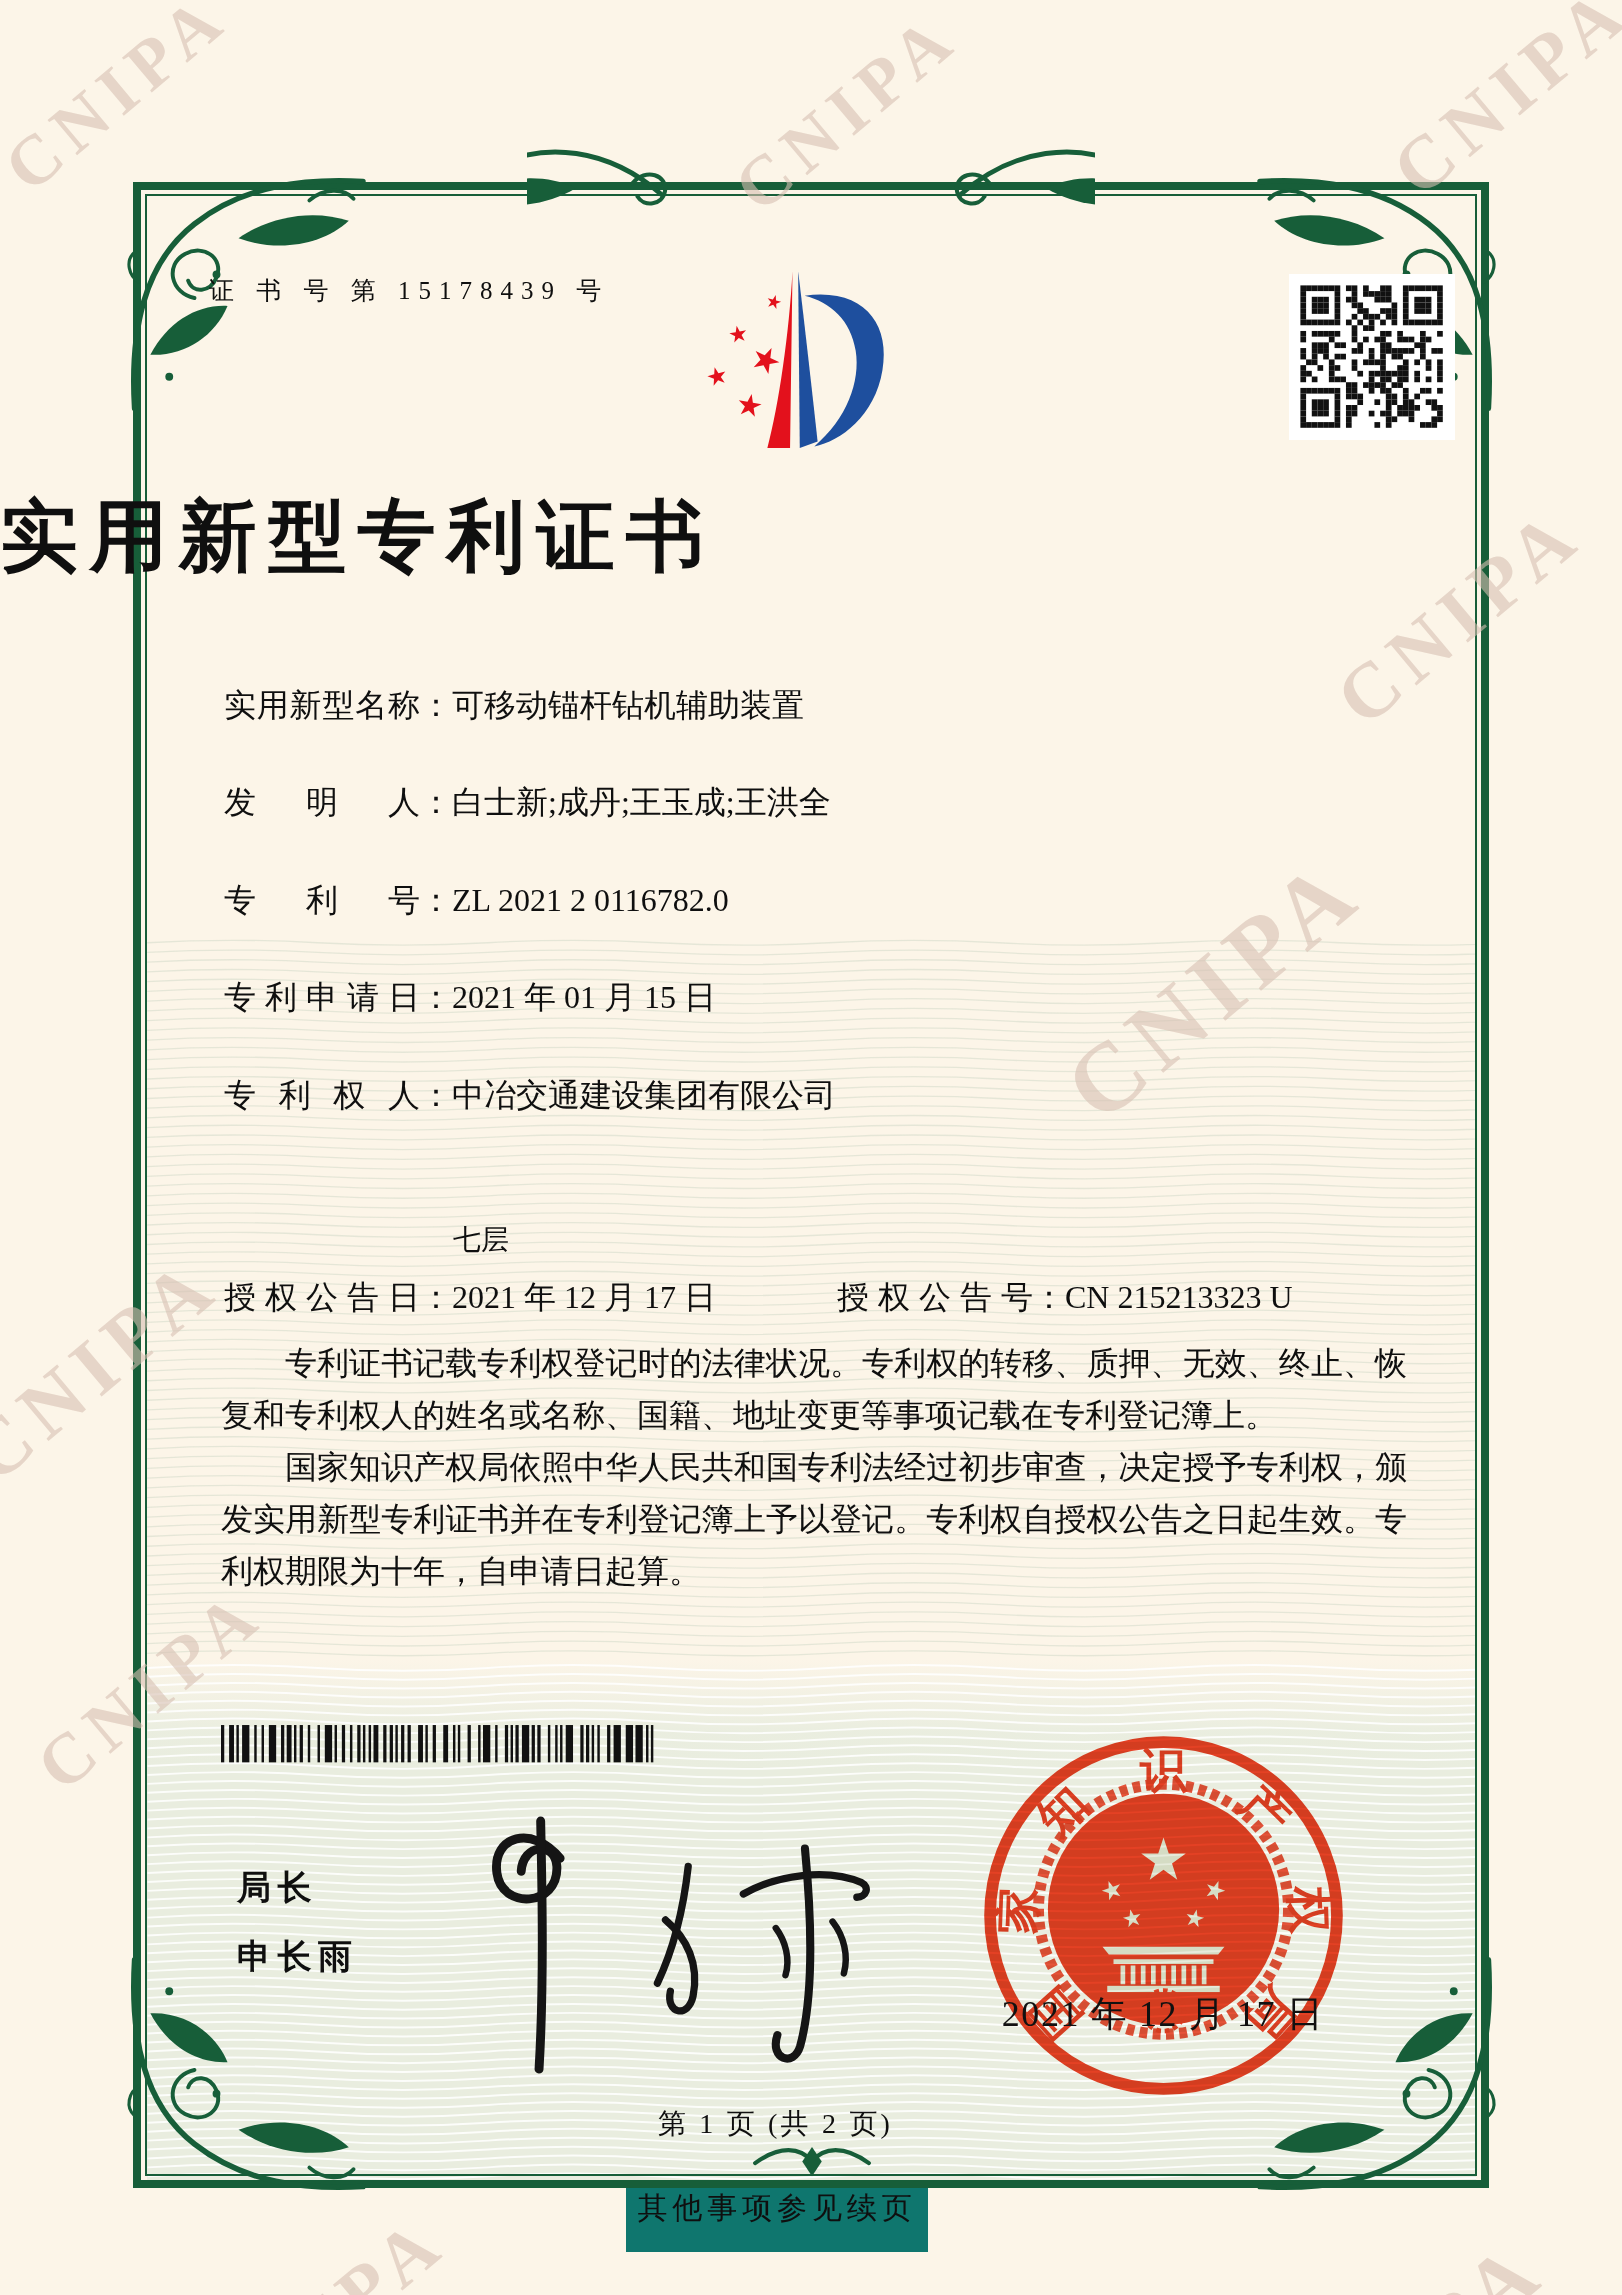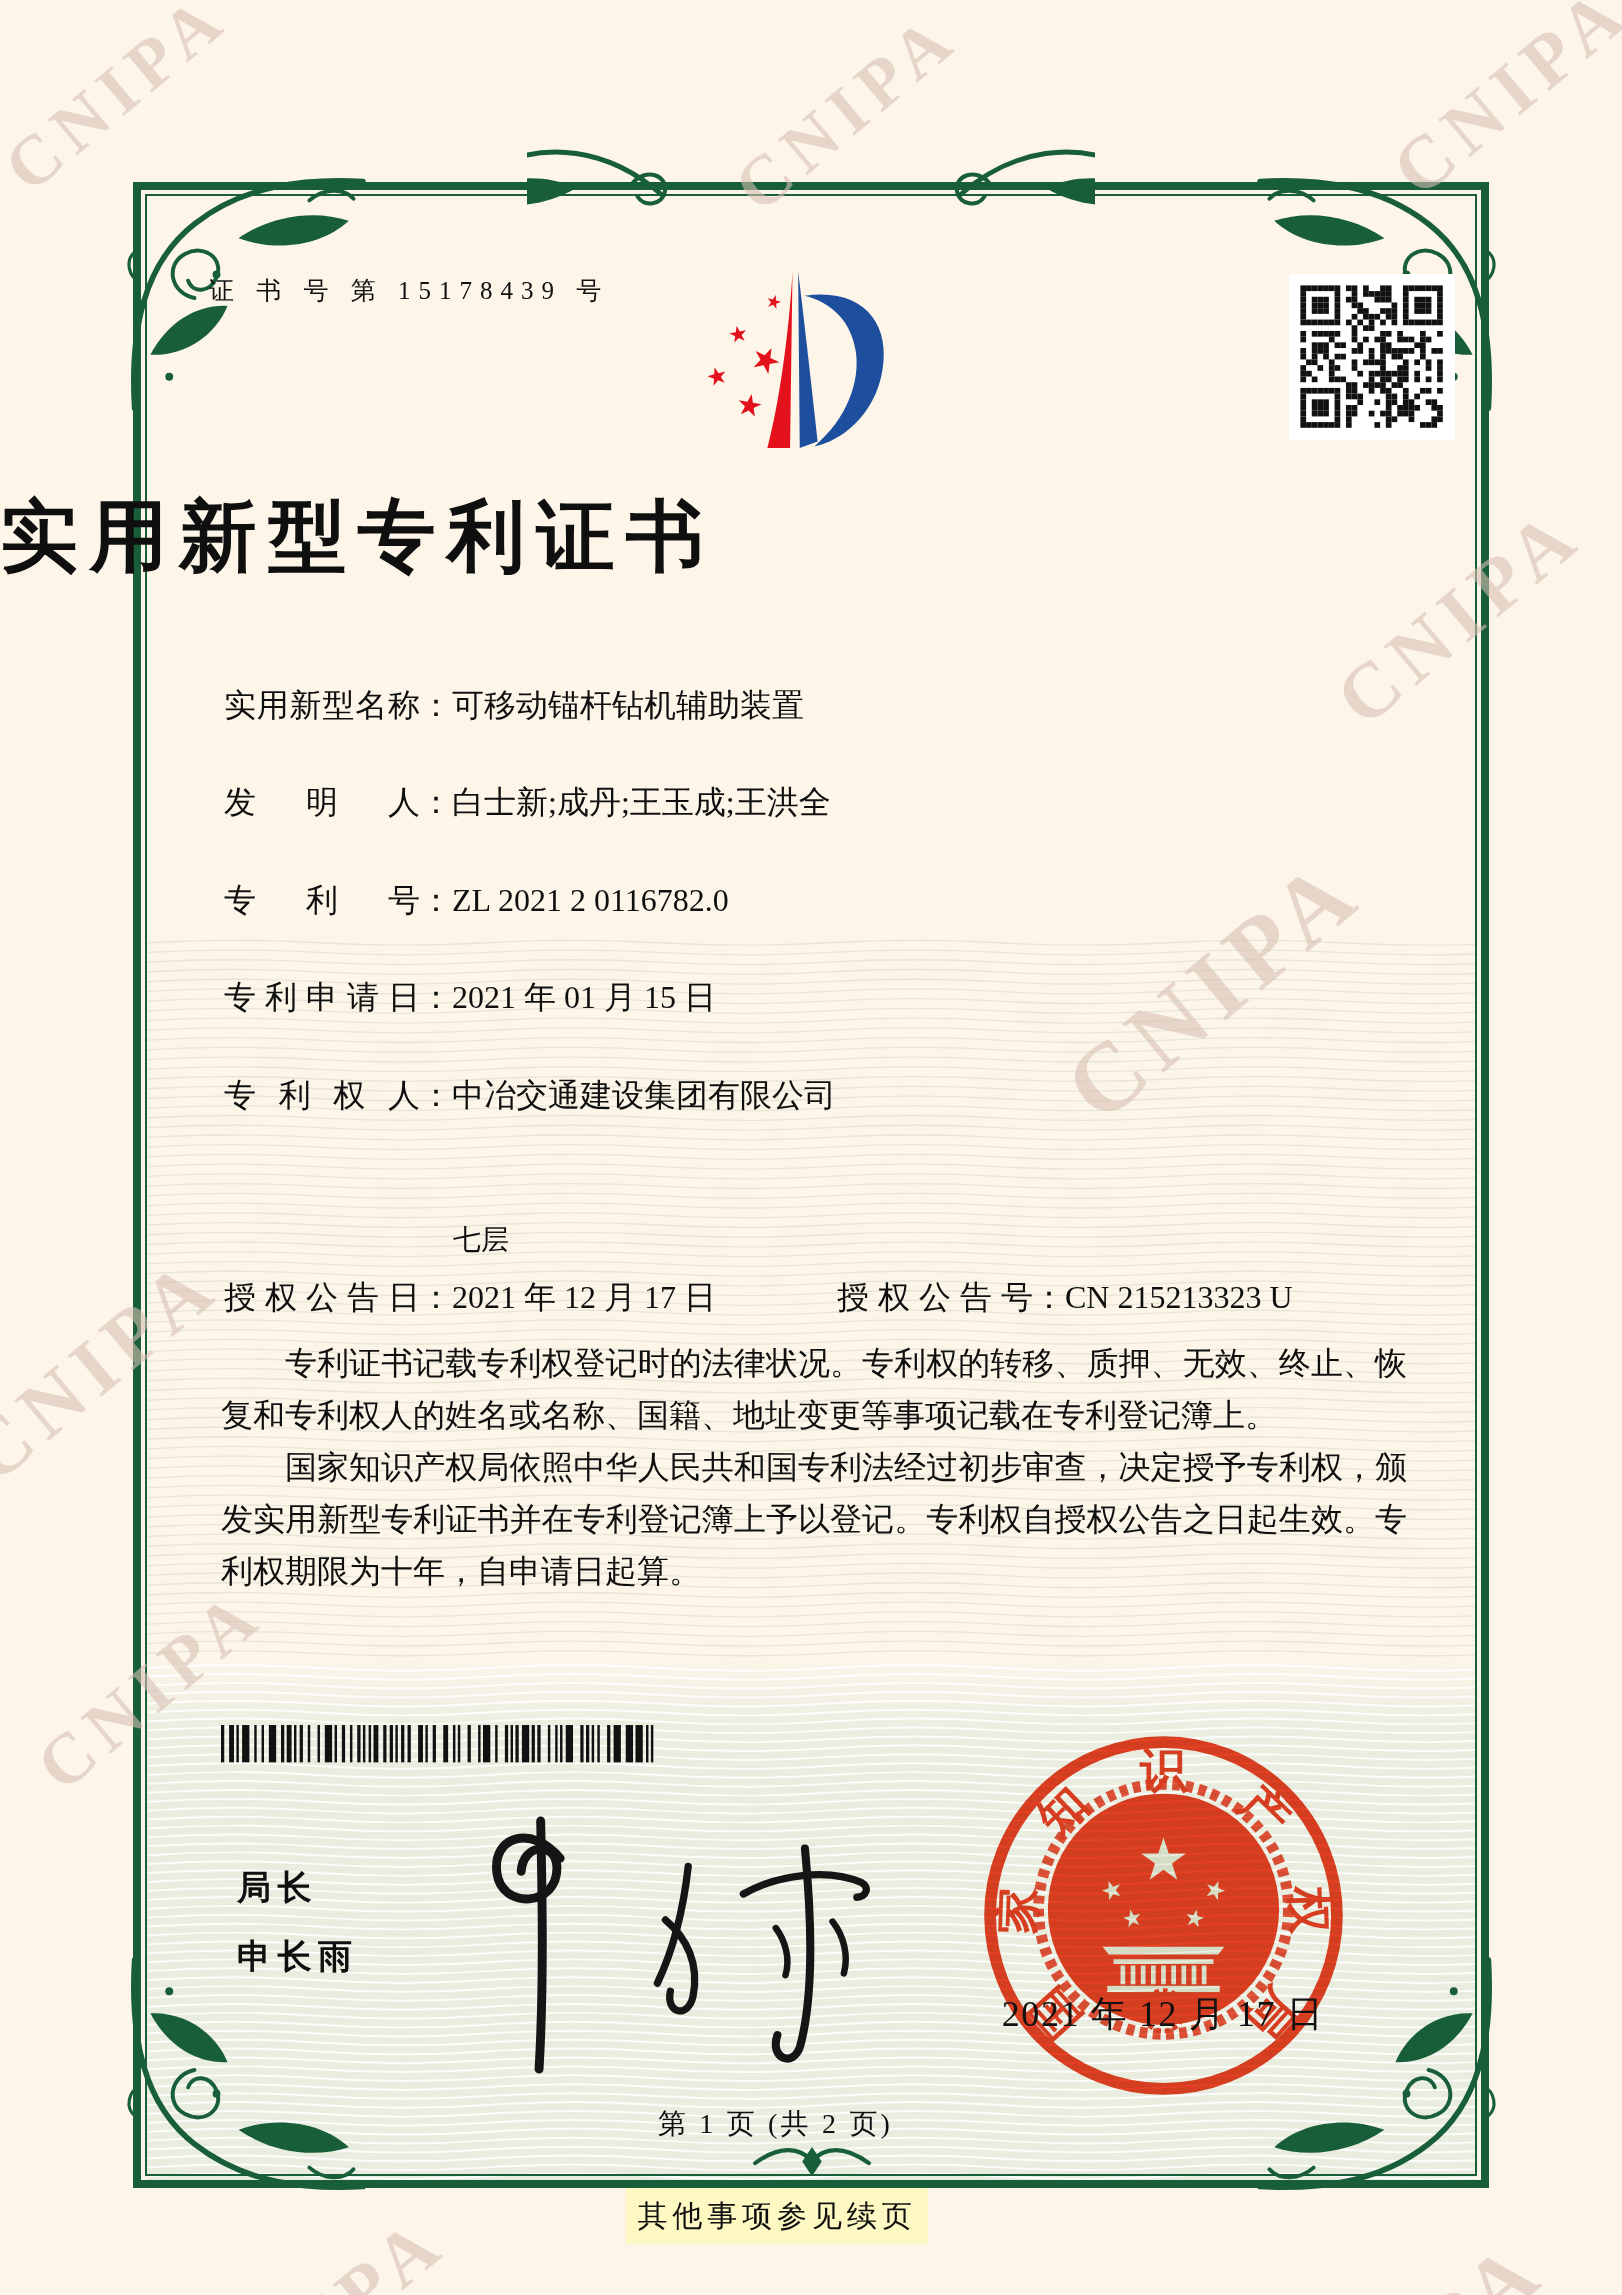--- a/index.html
+++ b/index.html
@@ -39,22 +39,22 @@
   
   .barcode{position:absolute;left:221px;top:1725px;z-index:2;}
   .officer-title{position:absolute;left:237px;top:1865px;font-size:34px;font-weight:600;letter-spacing:6.5px;z-index:2;text-align:right;}
   .officer-name{position:absolute;left:237px;top:1934px;font-size:34px;font-weight:600;letter-spacing:6.5px;z-index:2;}
   .signature{position:absolute;left:445px;top:1816px;z-index:2;}
   .seal{position:absolute;left:976px;top:1728px;z-index:3;mix-blend-mode:multiply;opacity:.96;}
   .sealdate{position:absolute;left:936px;top:1990px;width:454px;text-align:center;
             font-size:36px;letter-spacing:1.6px;color:#111;z-index:4;}
   .pageinfo{position:absolute;left:0;top:2105px;width:1551px;text-align:center;font-size:28px;
             letter-spacing:3.2px;z-index:2;}
-  .contstrip{position:absolute;left:626px;top:2188px;width:302px;height:56px;background:#fef9c3;
-             display:flex;align-items:center;justify-content:center;z-index:2;}
+  .contstrip{position:absolute;left:626px;top:2188px;width:302px;height:64px;background:#0f766e;
+             display:flex;align-items:flex-start;justify-content:center;z-index:2;}
   .contstrip span{font-size:30px;letter-spacing:4.9px;}
   
   .topOrn{position:absolute;left:527px;top:120px;z-index:2;}
   .botOrn{position:absolute;left:747px;top:2137px;z-index:2;}
   .corner{position:absolute;width:252px;height:252px;z-index:2;}
   .corner.tl{left:122px;top:172px;}
   .corner.tr{right:122px;top:172px;transform:scaleX(-1);}
   .corner.bl{left:122px;top:1944px;transform:scaleY(-1);}
   .corner.br{right:122px;top:1944px;transform:scale(-1,-1);}
   .g-stroke{stroke:var(--green);fill:none;stroke-linecap:round;}

